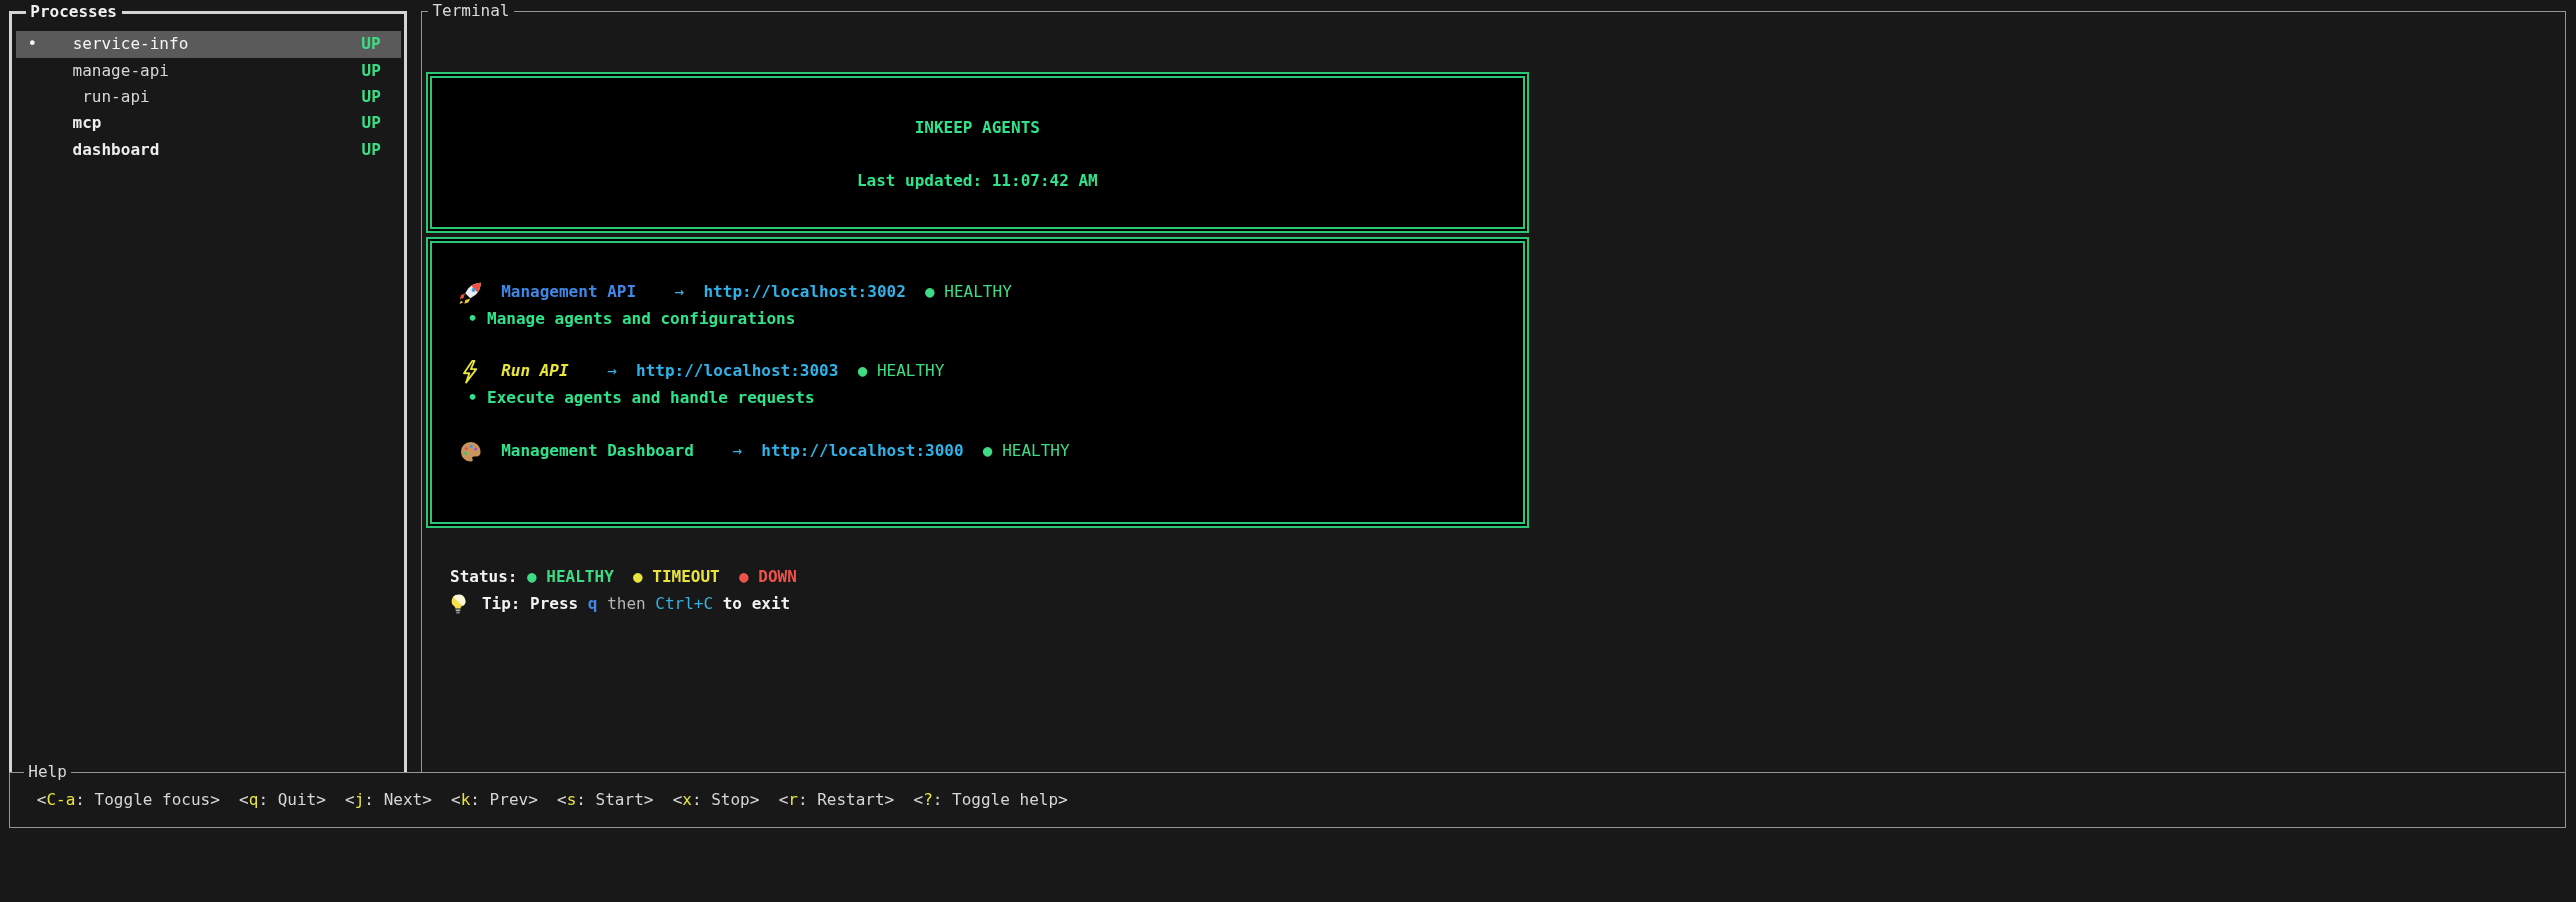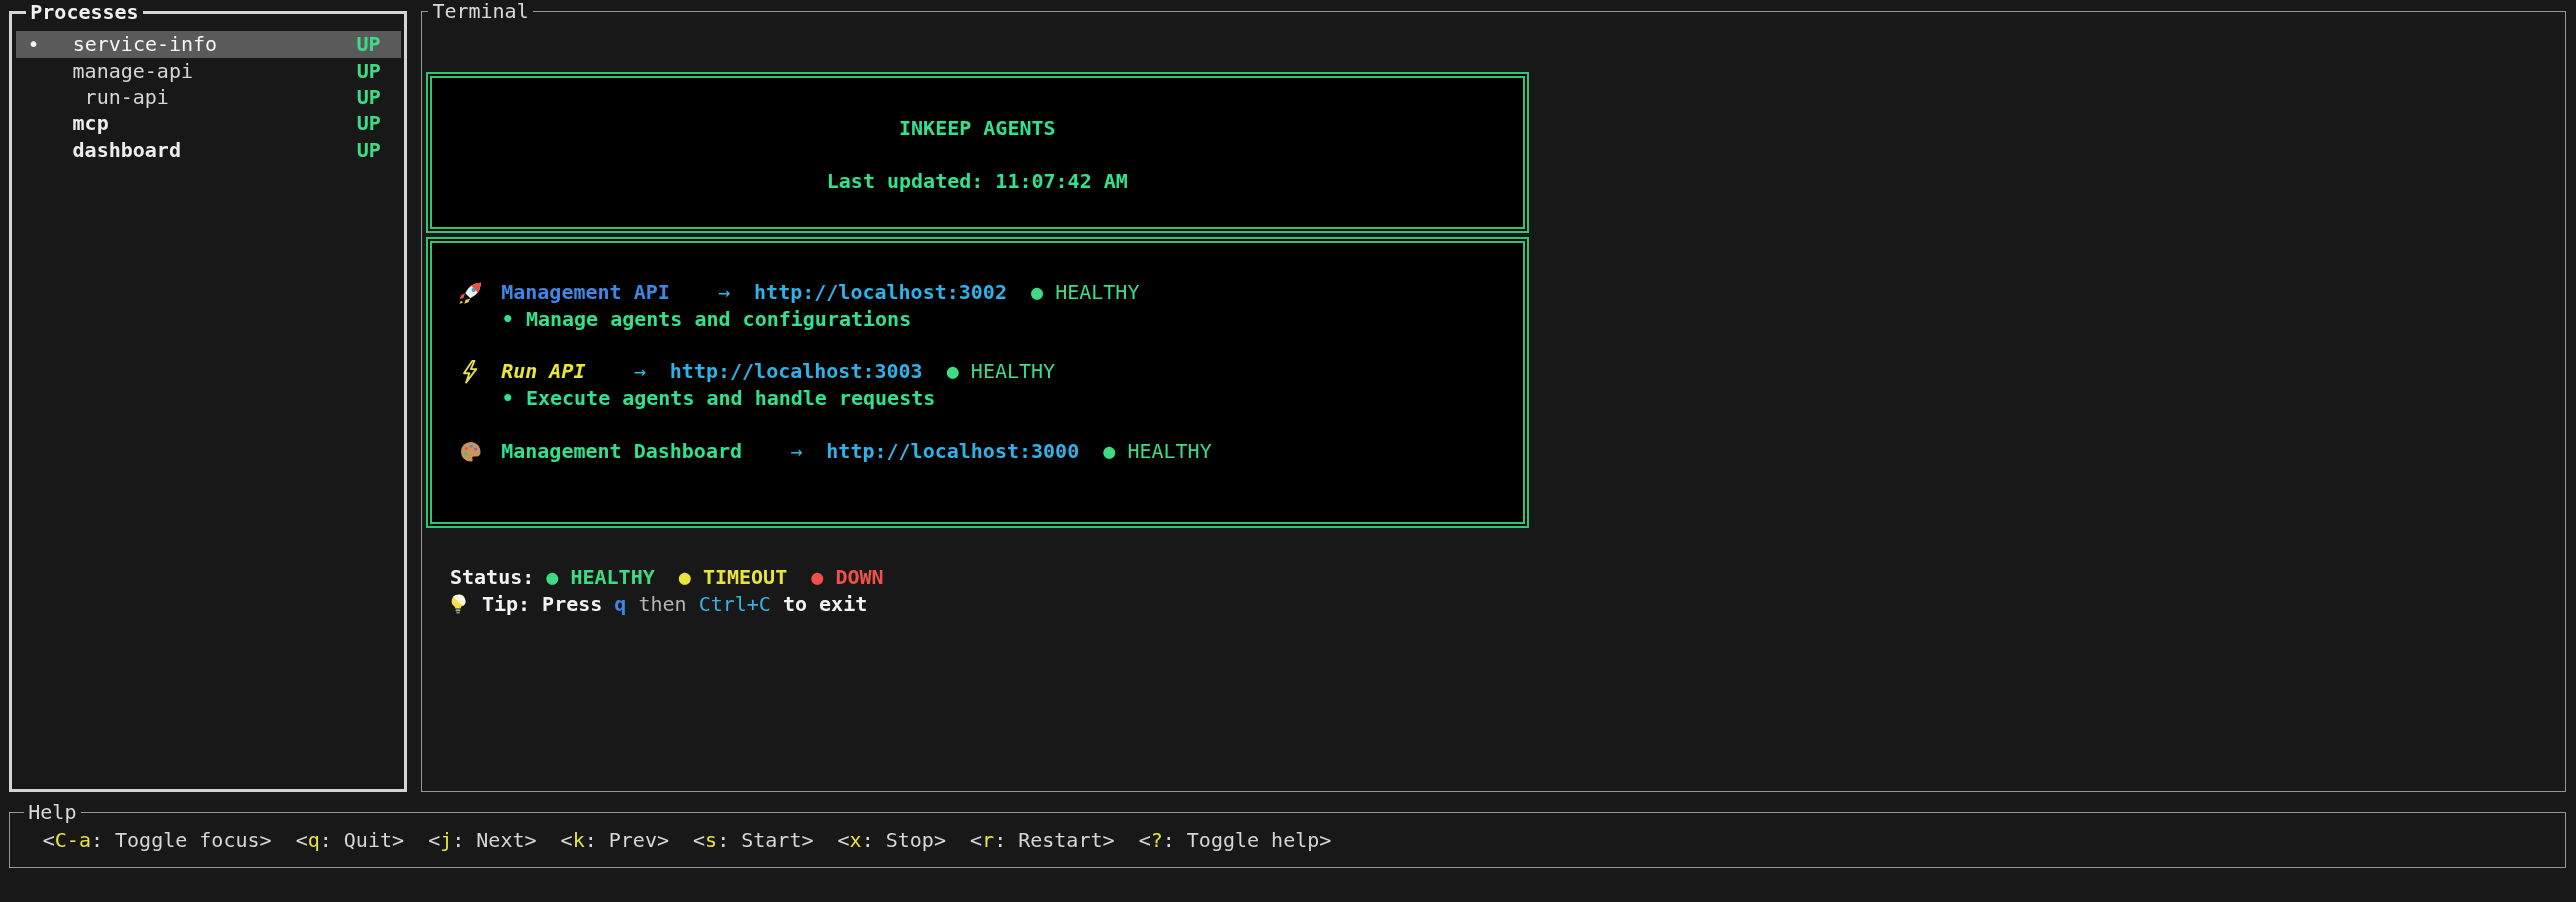--- a/index.html
+++ b/index.html
@@ -1,21 +1,21 @@
 <!DOCTYPE html>
 <html style="font-size:15px"><head>
 <meta charset="utf-8">
 <style>
   * { margin:0; padding:0; box-sizing:border-box; }
   html,body { background:#141414; }
   .screen {
     position:relative; width:2576px; height:903px; overflow:hidden;
     background:#181818;
     font-family:"DejaVu Sans Mono","Liberation Mono",monospace;
-    font-size:20px; line-height:26.4px; color:#d6d6d6;
+    font-size:16px; line-height:26.4px; color:#d6d6d6;
   }
   .panel { position:absolute; background:#181818; }
   .panel-title {
     position:absolute; top:-15px; left:13.2px; background:#181818;
     padding:0 4.7px; color:#d9d9d9; white-space:pre;
   }
   .panel-title.focused { color:#f0f0f0; font-weight:700; }
 
   
   .processes { left:9.4px; top:11.3px; width:398px; height:781px; border:3.8px solid #d4d4d4; }
@@ -39,35 +39,35 @@
   .tui-box {
     position:absolute; left:3.8px; width:1103px;
     border:6.6px double #2bc873; background:#000000;
   }
   .banner-box { top:60px; height:161px; text-align:center; padding-top:37px; }
   .services-box { top:225px; height:291px; padding-top:36px; }
   .line { height:26.4px; line-height:26.4px; white-space:pre; }
   .banner-title, .banner-updated { font-weight:700; }
 
   .svc-line { display:flex; align-items:flex-end; height:26.4px; white-space:pre; padding-left:26.4px; }
-  .svc-desc { height:26.4px; line-height:26.4px; white-space:pre; padding-left:70px; font-weight:700; }
+  .svc-desc { height:26.4px; line-height:26.4px; white-space:pre; padding-left:36px; font-weight:700; }
   .icon { display:inline-flex; width:28px; margin-right:15px; justify-content:flex-start; }
   .icon svg { width:25.5px; height:25.5px; }
   .b { font-weight:700; }
 
   .legend-line { position:absolute; left:28px; top:552px; height:26.4px; line-height:26.4px; white-space:pre; }
   .tip-line {
     position:absolute; left:24.6px; top:579px; height:26.4px;
     display:flex; align-items:center; white-space:pre;
   }
   .tip-line .icon { width:23px; margin-right:12.3px; }
   .tip-line .icon svg { width:22px; height:22px; }
 
   
-  .help { left:9.4px; top:812px; width:2557px; height:56px; border:1.9px solid #969696;padding-left:6px; }
+  .help { left:9.4px; top:772px; width:2557px; height:56px; border:1.9px solid #969696; }
   .help .panel-title { top:-14px; left:13.2px; }
   .help-line {
     height:100%; display:flex; align-items:center;
     padding-left:26.4px; white-space:pre; color:#d6d6d6;
   }
 </style>
 </head>
 <body>
 
 <div class="screen">

